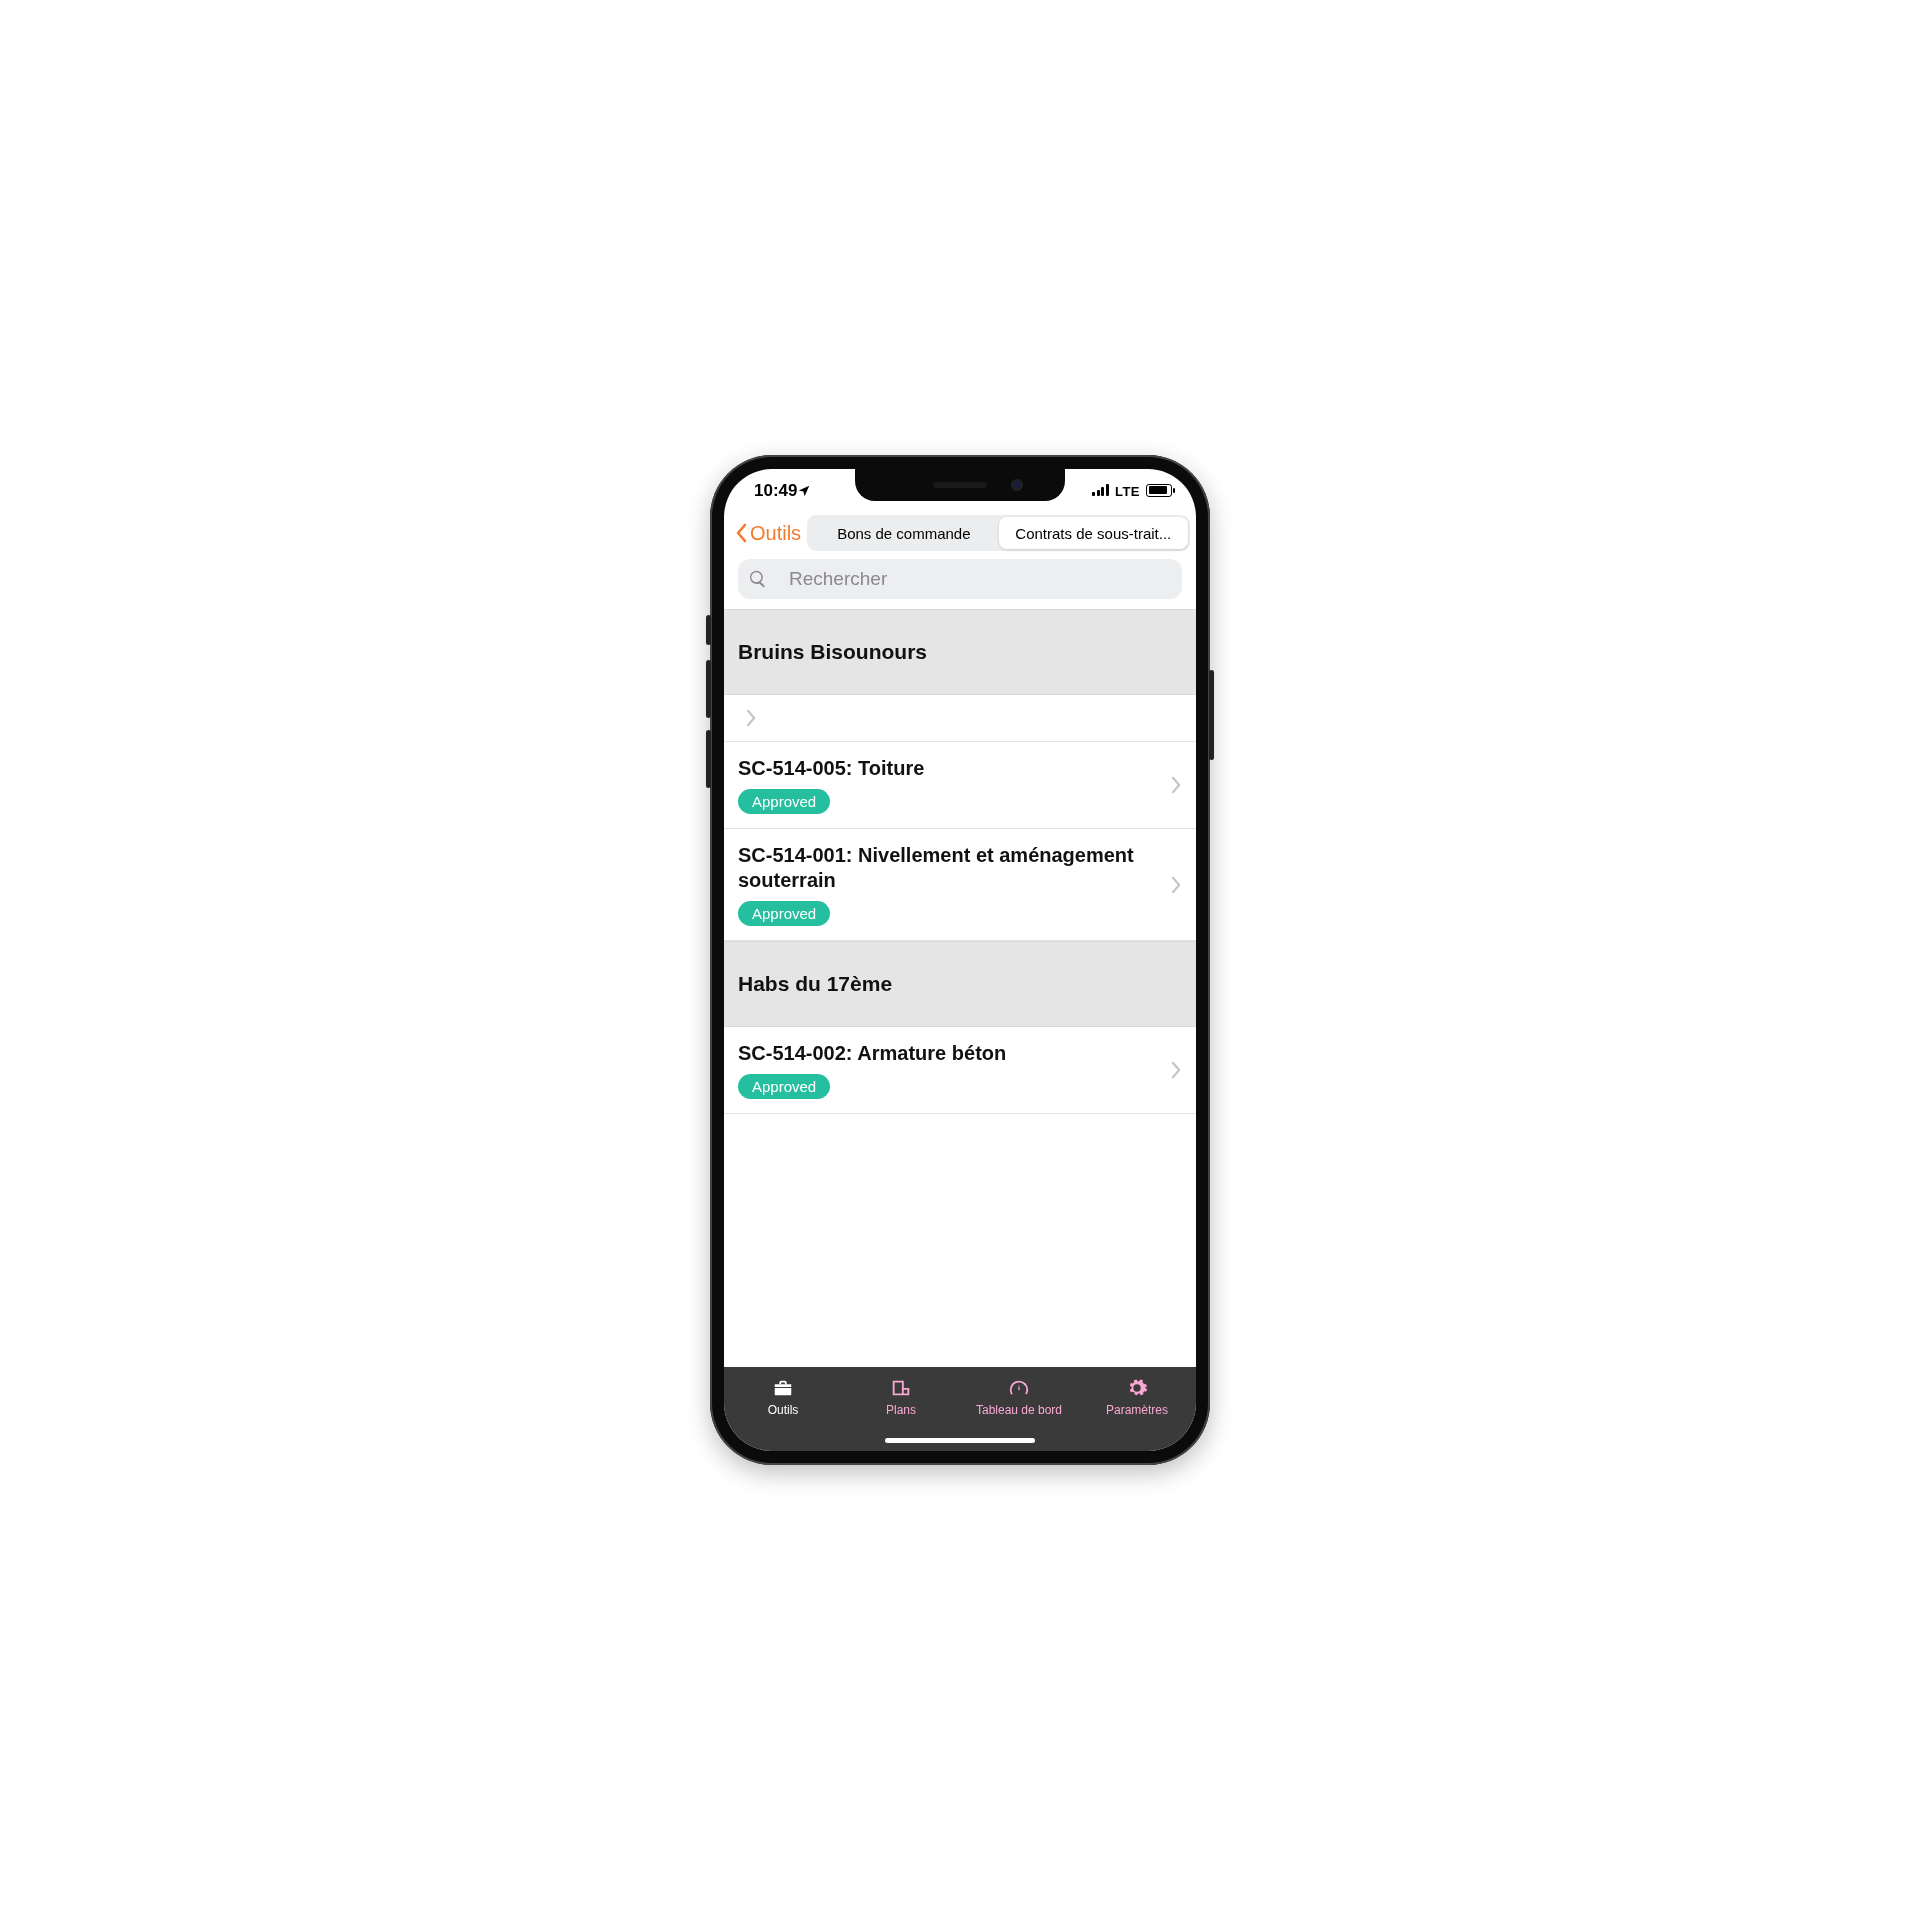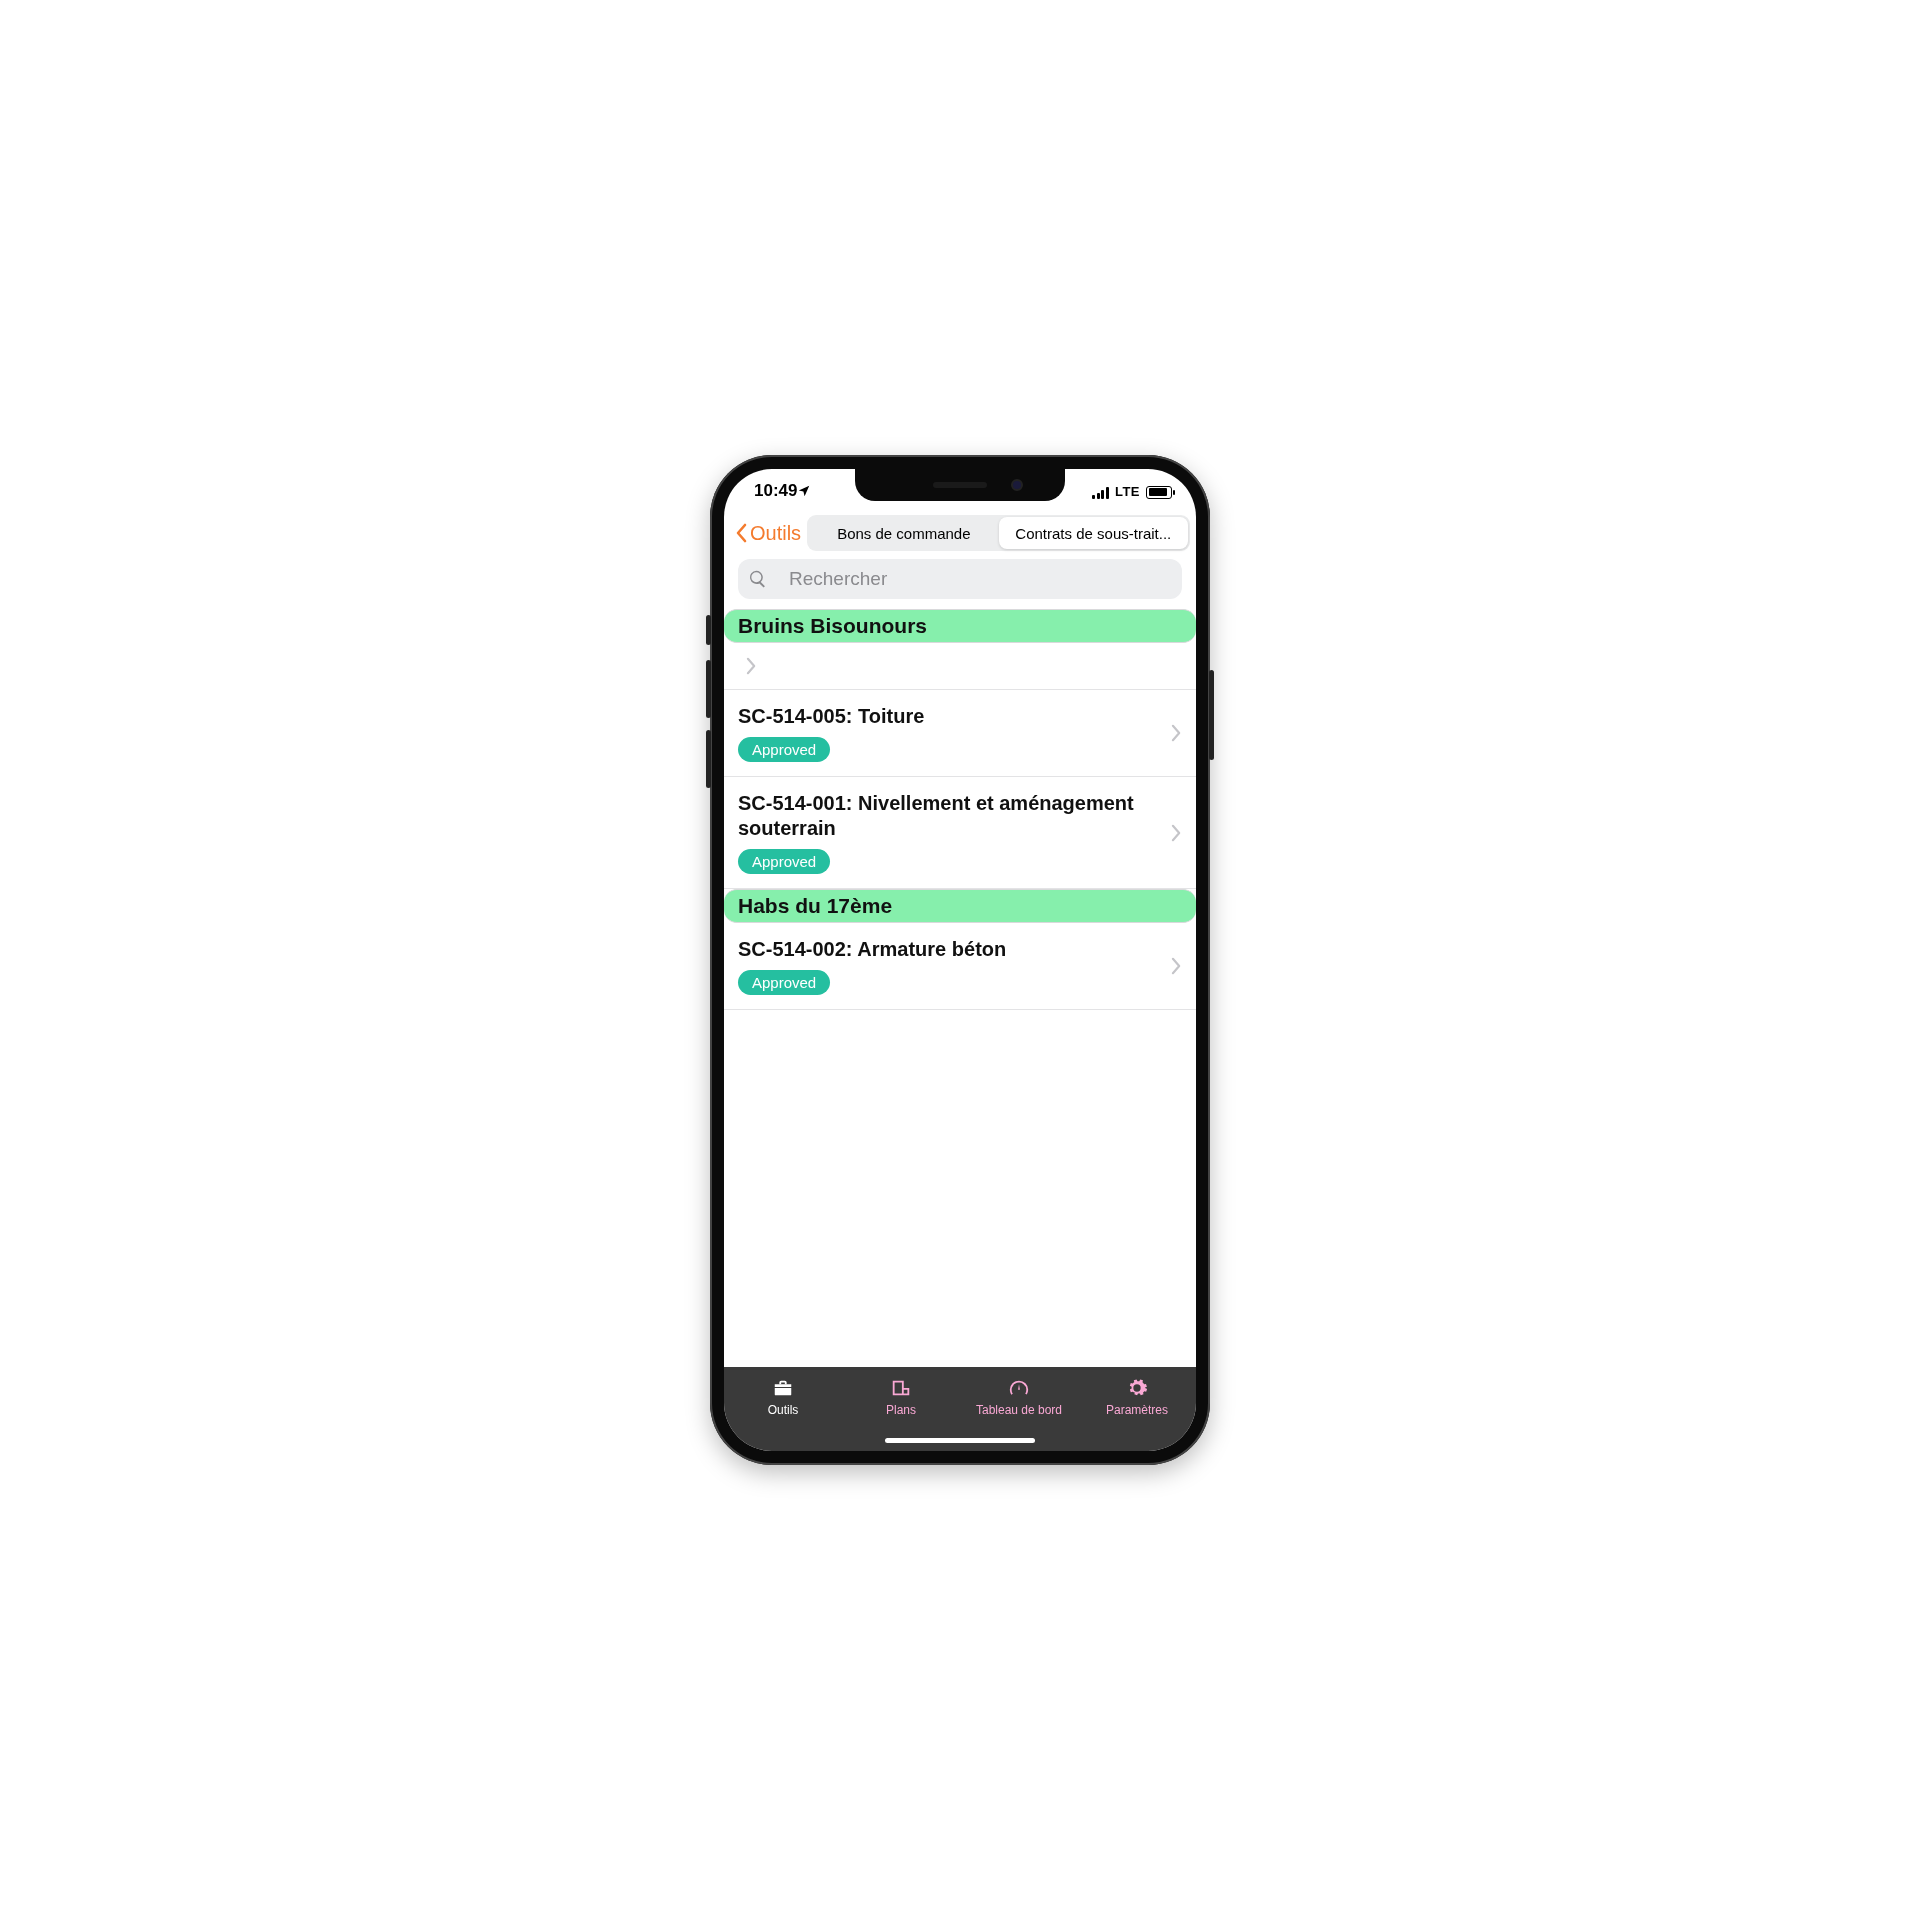--- a/index.html
+++ b/index.html
@@ -57,21 +57,21 @@
     align-items: center;
     justify-content: space-between;
     padding: 0 24px 0 30px;
     font-size: 17px;
     font-weight: 600;
     color: #000;
     position: relative;
     z-index: 10;
   }
   .status-left { display:flex; align-items:center; gap:0; }
-  .status-right { display:flex; align-items:flex-end; gap:4px; }
+  .status-right { display:flex; align-items:flex-start; gap:4px; }
   .loc-icon svg { width:14px; height:14px; display:block; }
   .signal-bars { display:flex; align-items:flex-end; gap:1.5px; height:12px; }
   .signal-bars span { width:3px; background:#000; border-radius:1px; }
   .signal-bars span:nth-child(1){height:4px;}
   .signal-bars span:nth-child(2){height:6px;}
   .signal-bars span:nth-child(3){height:9px;}
   .signal-bars span:nth-child(4){height:12px;}
   .lte { font-size:13px; font-weight:600; letter-spacing:.5px; margin:0 2px; }
   .battery { width:26px; height:13px; border:1.5px solid #000; border-radius:3px; position:relative; }
   .battery::after { content:""; position:absolute; right:-4px; top:3px; width:2.5px; height:5px; background:#000; border-radius:1px; }
@@ -117,28 +117,27 @@
     border-radius:12px;
     height:40px;
     display:flex; align-items:center;
     padding:0 10px; gap:21px;
     color:#8a8a8e; font-size:19px;
   }
   .search-field svg { width:20px; height:20px; fill:#8a8a8e; }
   
   .content { flex:1; overflow:auto; }
   .section-header {
-    background:#86efac;
-    padding:4px 14px;
+    background:#e5e5e5;
+    padding:30px 14px;
     font-size:21px;
     font-weight:600;
     color:#111;
     border-top:1px solid #d9d9db;
     border-bottom:1px solid #d9d9db;
-    border-radius:13px;
   }
   .row {
     padding:14px 14px 14px 14px;
     display:flex; align-items:center;
     border-bottom:1px solid #e3e3e5;
     background:#fff;
   }
   .row-body { flex:1; min-width:0; }
   .row-title { font-size:20px; font-weight:600; color:#111; line-height:1.25; }
   .row-status {

